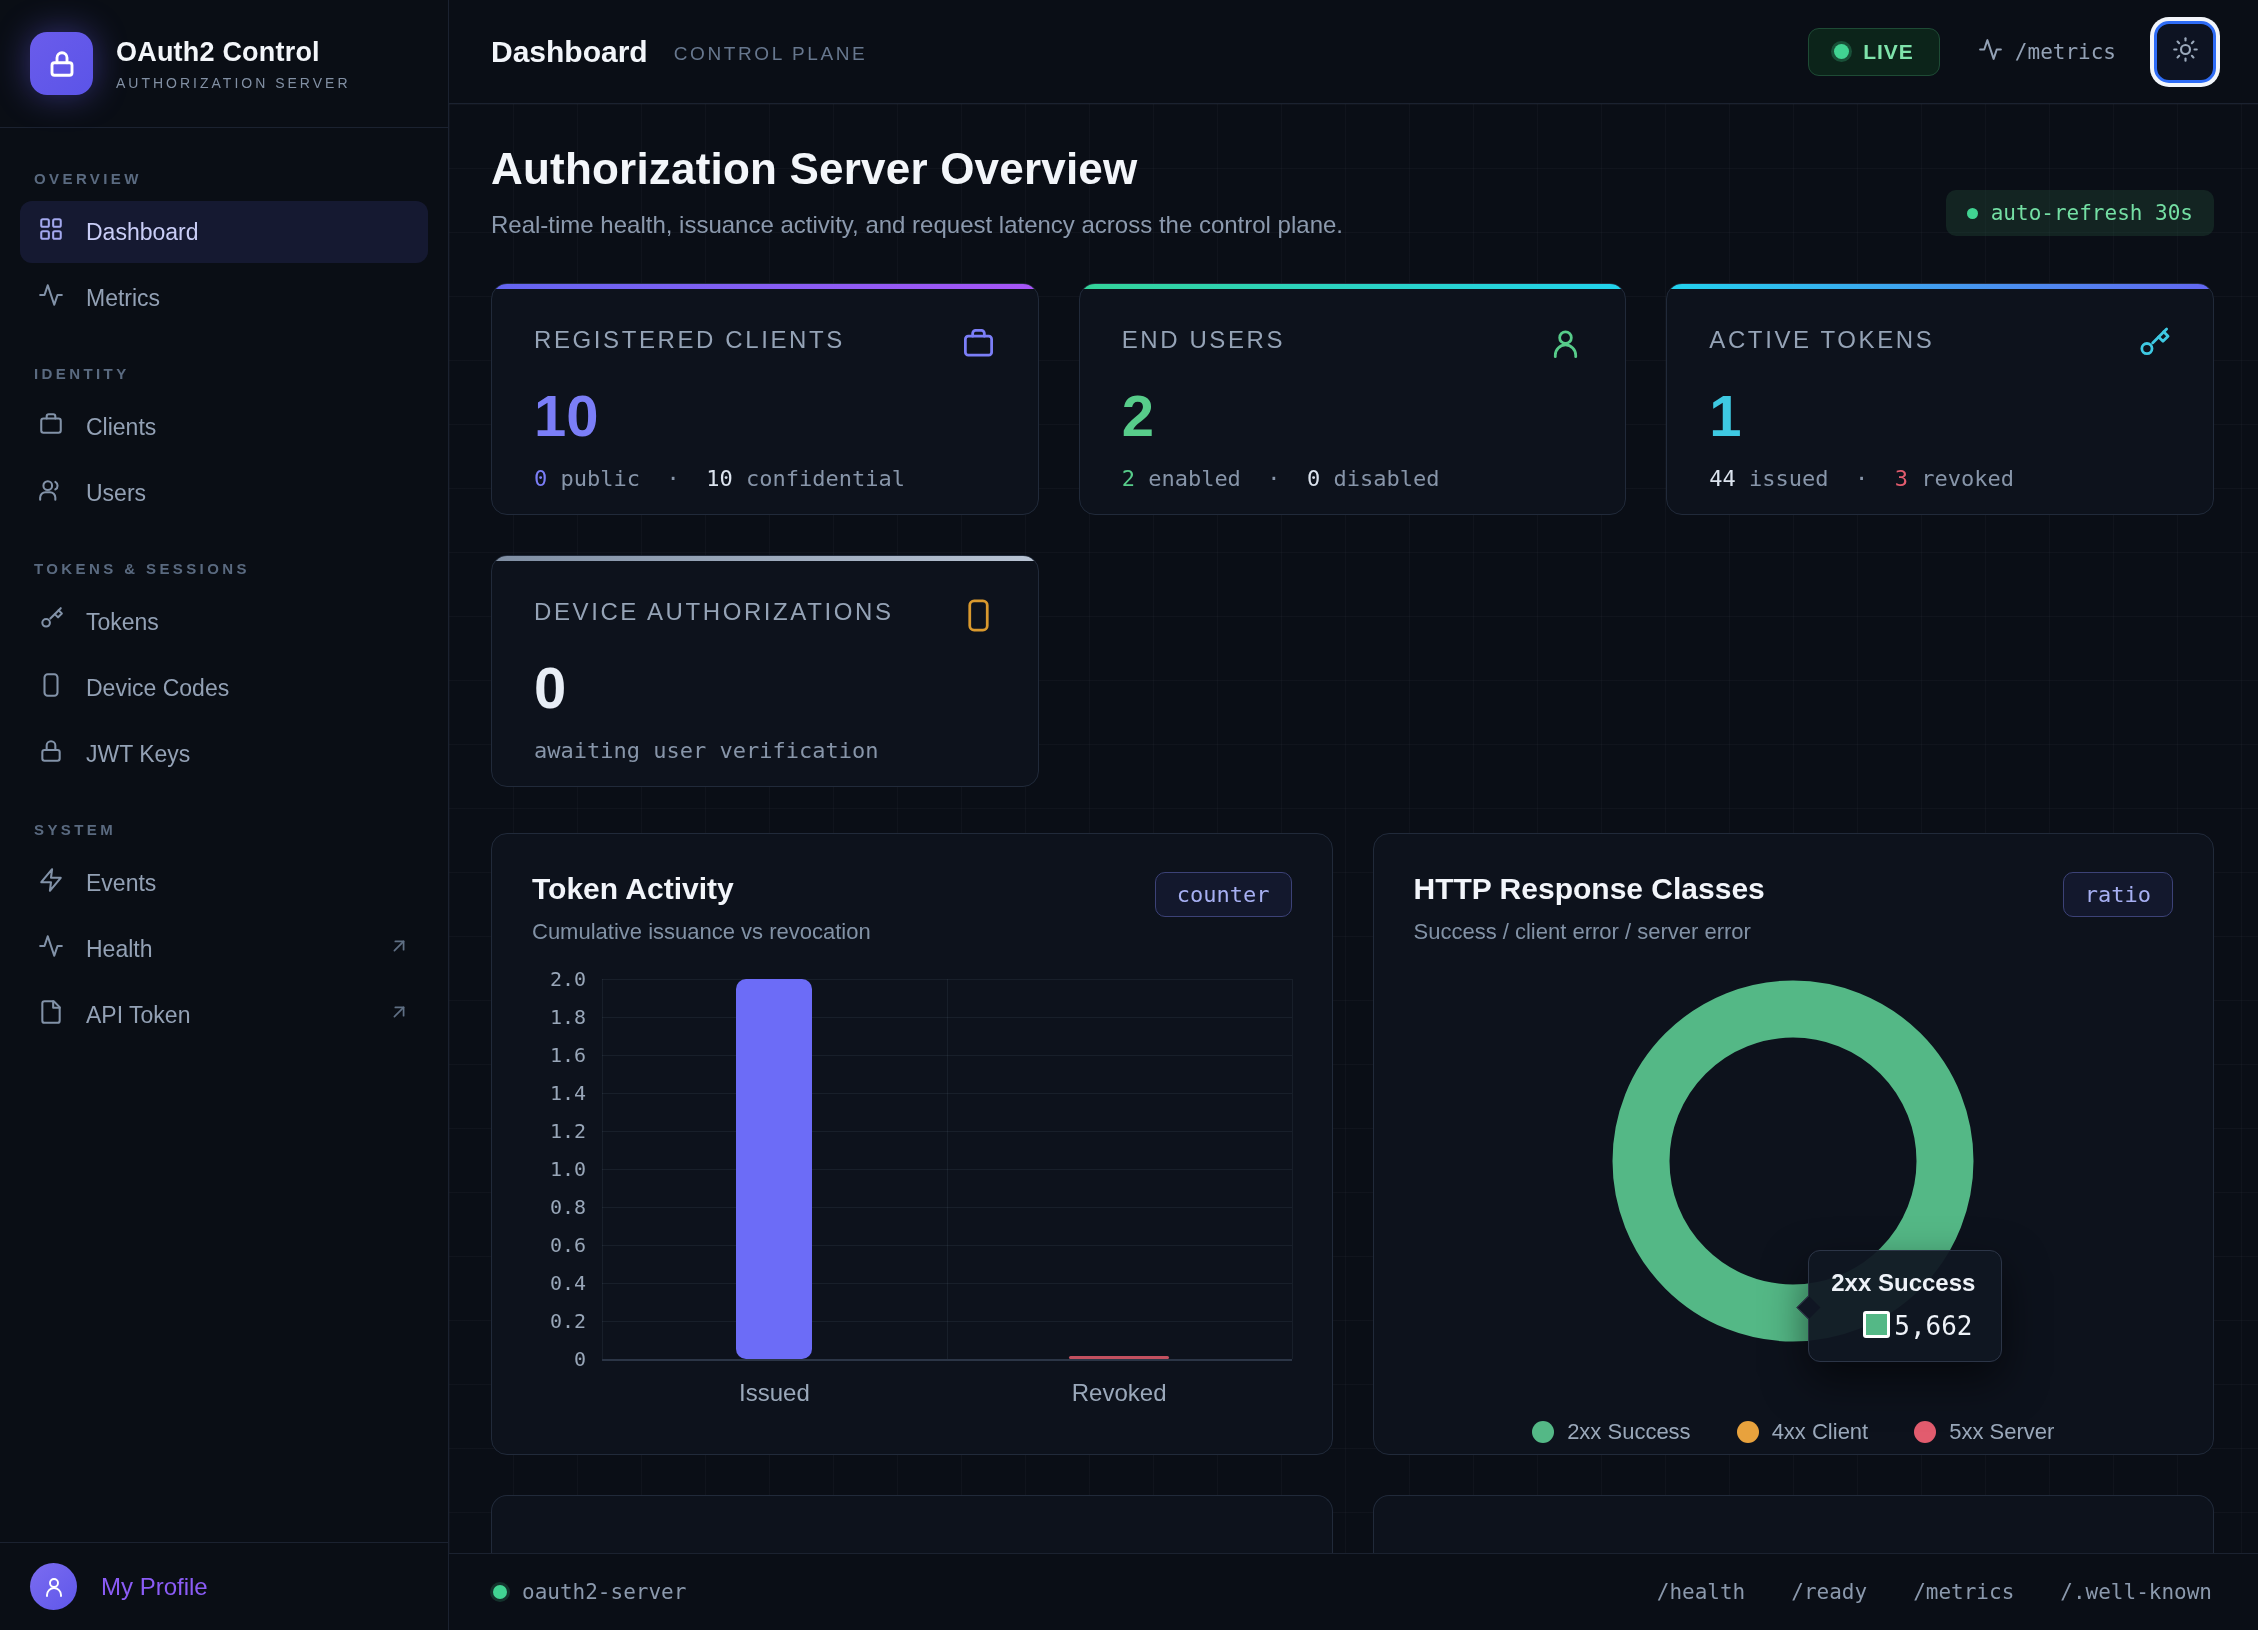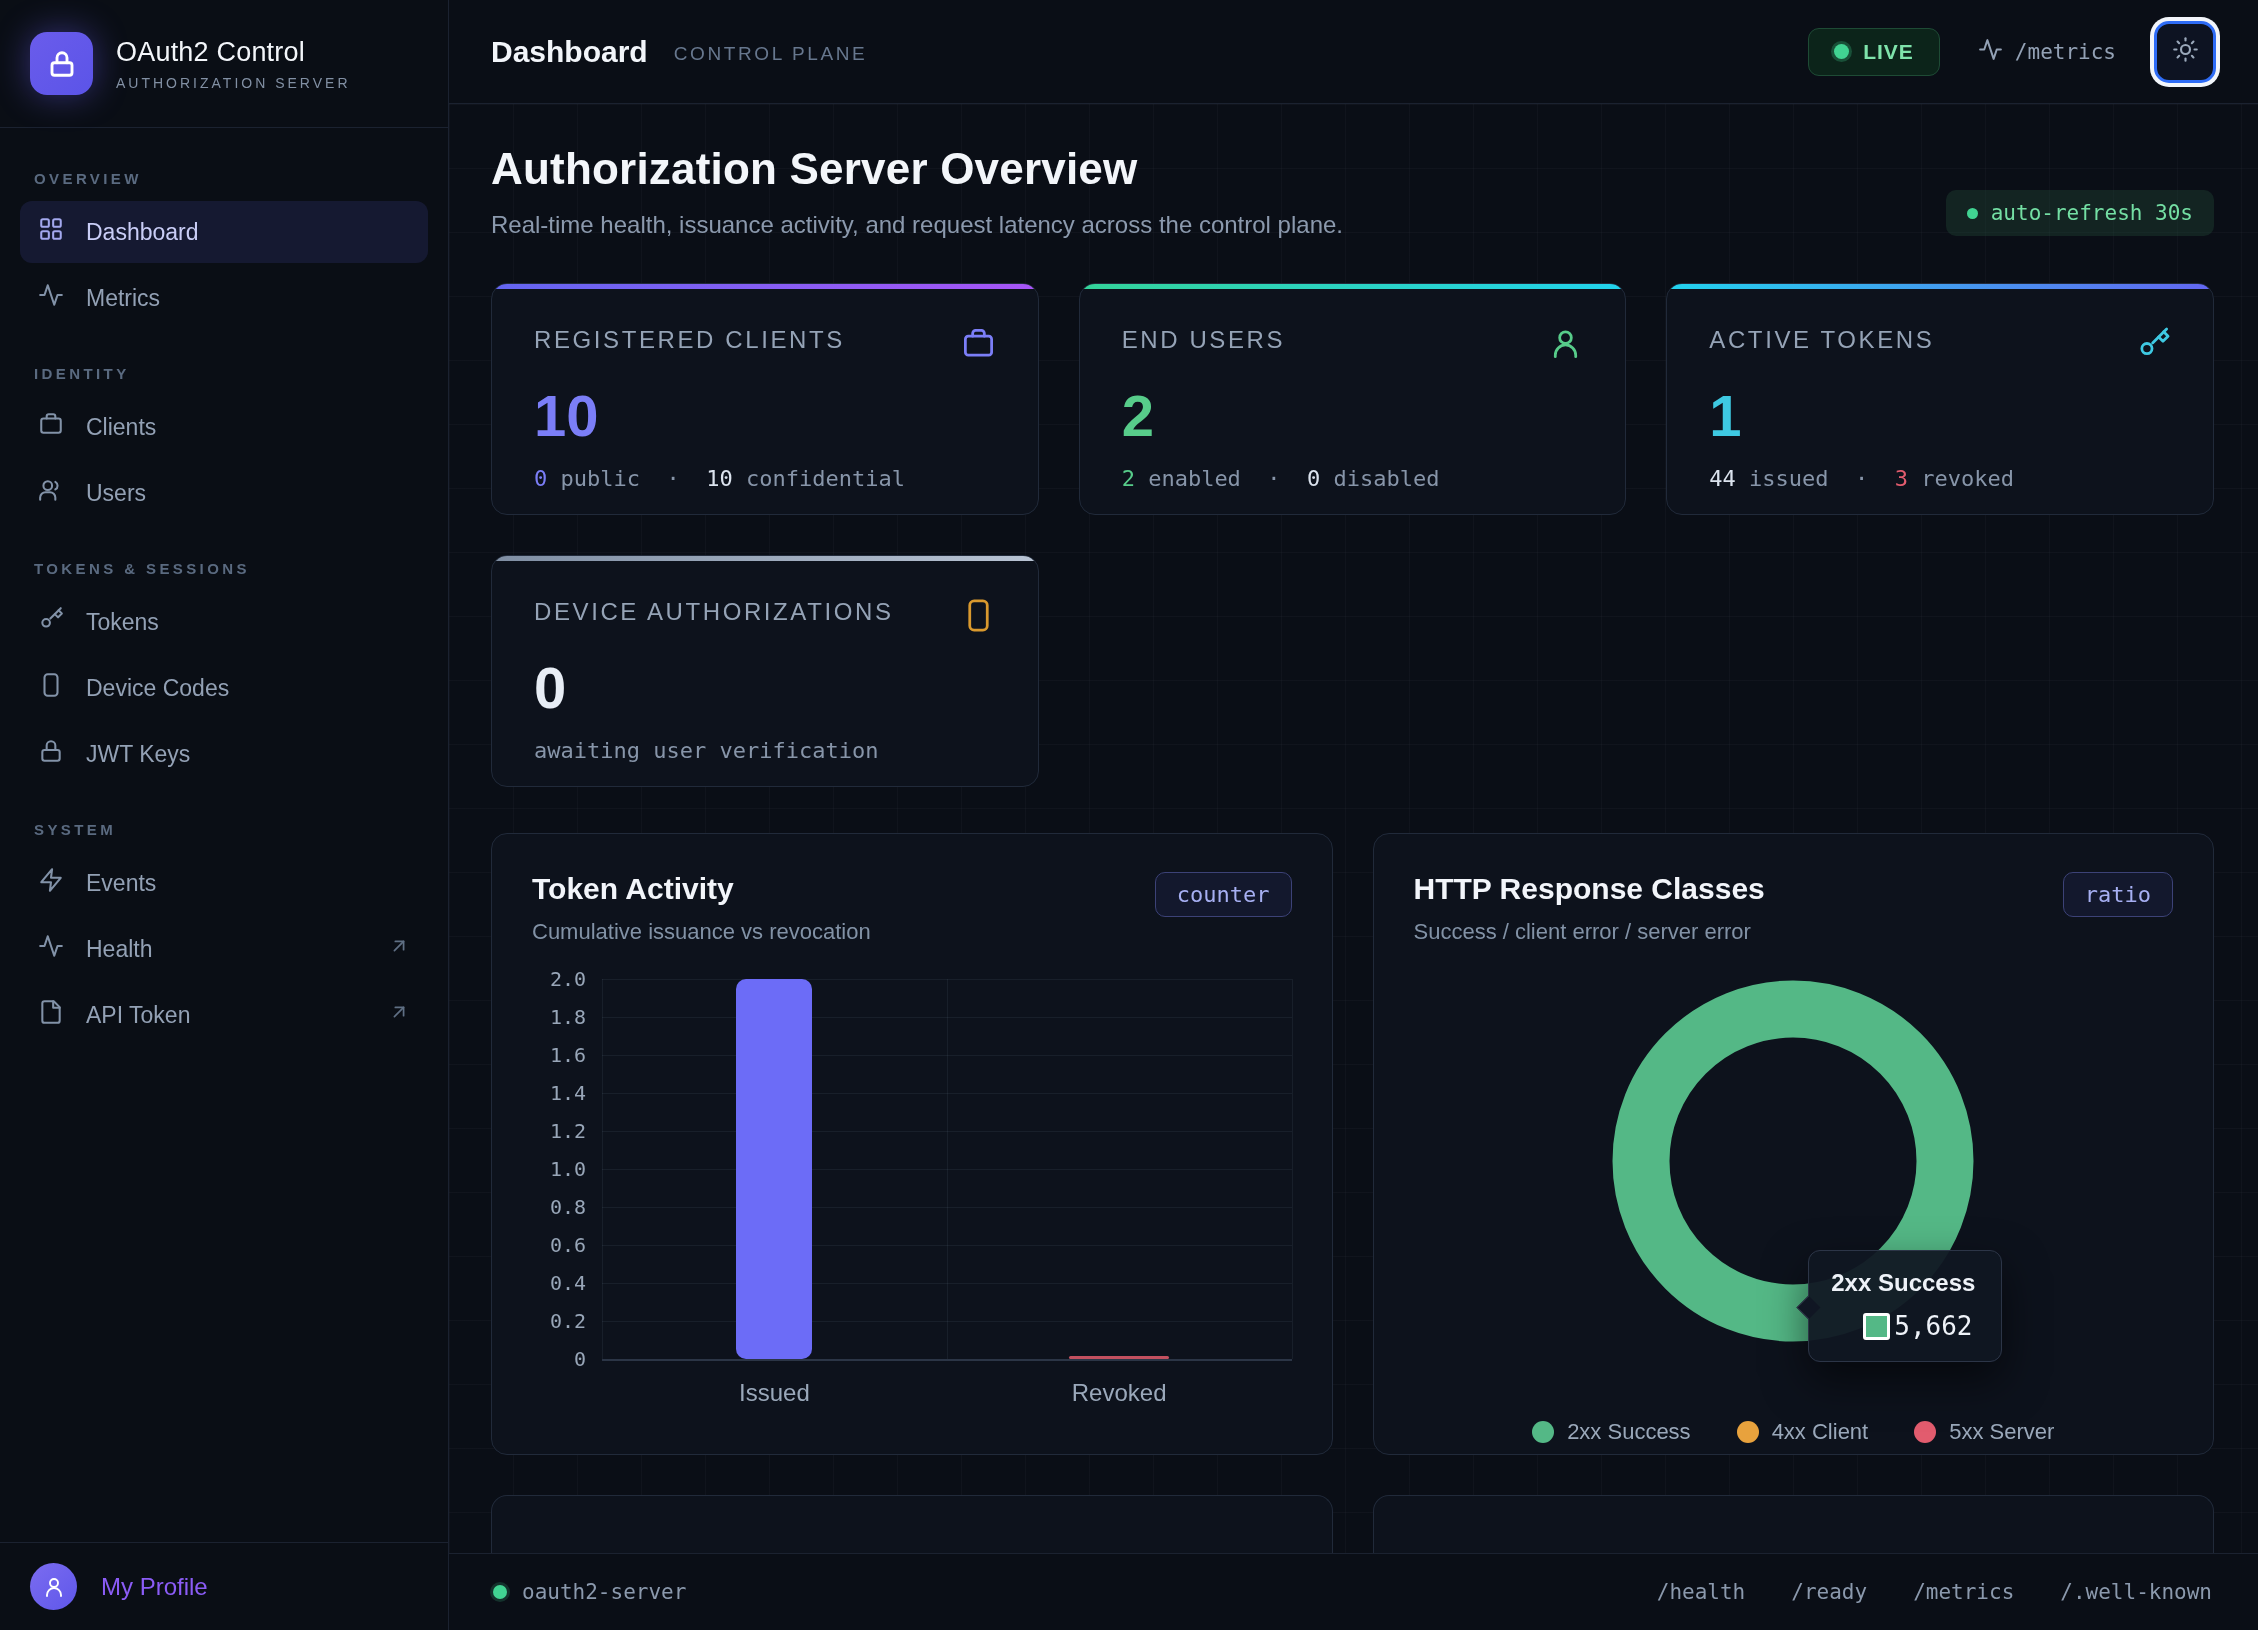--- a/index.html
+++ b/index.html
@@ -16,21 +16,21 @@
     background:#0a0e15; border-right:1px solid #1b2230; z-index:3;
   }
   .brand { display:flex; align-items:center; gap:23px; padding:32px 30px 32px 30px; border-bottom:1px solid #1b2230; }
   .brand-icon {
     width:63px; height:63px; border-radius:17px; flex:0 0 auto;
     background:linear-gradient(135deg,#6a5ceb,#5b54e8);
     display:flex; align-items:center; justify-content:center;
     box-shadow:0 0 34px rgba(104,92,235,.45);
   }
   .brand-icon svg { width:30px; height:30px; stroke:#fff; }
-  .brand-name { font-size:27px; font-weight:400; color:#f3f6fa; letter-spacing:.2px; }
+  .brand-name { font-size:27px; font-weight:700; color:#f3f6fa; letter-spacing:.2px; }
   .brand-sub { font-size:14px; letter-spacing:3px; color:#8290a4; margin-top:7px; font-weight:500; }
 
   nav { padding:6px 20px 0 20px; }
   .nav-section-label { font-size:15px; letter-spacing:3.4px; color:#5a6a80; font-weight:600; margin:36px 0 14px 14px; }
   .nav-item {
     display:flex; align-items:center; gap:22px; padding:15px 18px; border-radius:12px;
     color:#93a1b5; font-size:23px; cursor:pointer; margin-bottom:4px; position:relative;
   }
   .nav-item svg { width:26px; height:26px; stroke:#8292a8; flex:0 0 auto; }
   .nav-item.active { background:rgba(99,102,241,.13); color:#c9cdf6; }
@@ -136,21 +136,21 @@
     position:absolute; left:calc(50% + 15px); top:289px;
     background:rgba(16,22,34,.94); border:1px solid #2c3547; border-radius:12px;
     padding:18px 26px 20px 22px; box-shadow:0 18px 44px rgba(0,0,0,.55); z-index:2;
   }
   .tooltip::before {
     content:""; position:absolute; left:-9px; top:48px; width:16px; height:16px;
     background:#101623; border-left:1px solid #2c3547; border-bottom:1px solid #2c3547;
     transform:rotate(45deg);
   }
   .tooltip-title { font-size:24px; font-weight:600; color:#eef2f8; }
-  .tooltip-row { display:flex; align-items:center; gap:4px; margin-top:14px;padding-left:32px; }
+  .tooltip-row { display:flex; gap:4px; margin-top:14px;padding-left:32px; }
   .tooltip-swatch { width:27px; height:27px; border:3px solid #fff; border-radius:3px; }
   .tooltip-value { font-size:26px; color:#eef2f8; }
   .legend { display:flex; justify-content:center; gap:46px; margin-top:18px; }
   .legend-item { display:flex; align-items:center; gap:13px; }
   .legend-dot { width:22px; height:22px; border-radius:50%; }
   .legend-label { font-size:22px; color:#9aa8ba; }
 
   .stub-row { display:grid; grid-template-columns:1fr 1fr; gap:40px; margin-top:40px; }
   .stub { height:90px; border:1px solid #212a3a; border-bottom:none; border-radius:16px 16px 0 0; background:#0d121c; }
 

